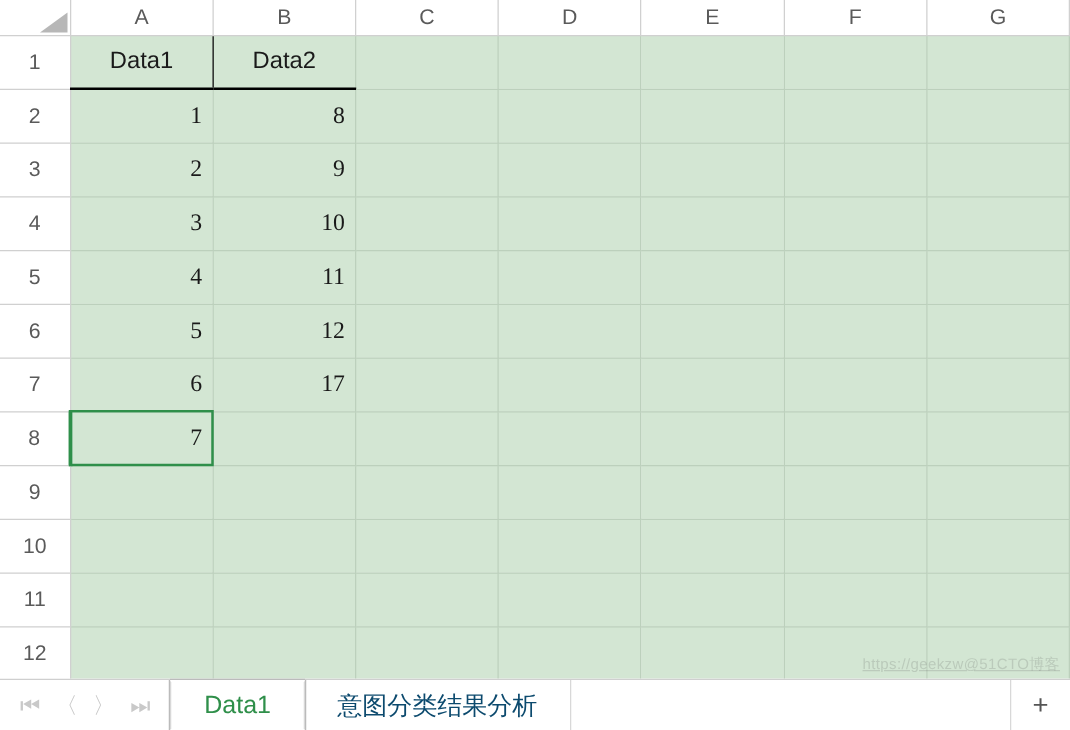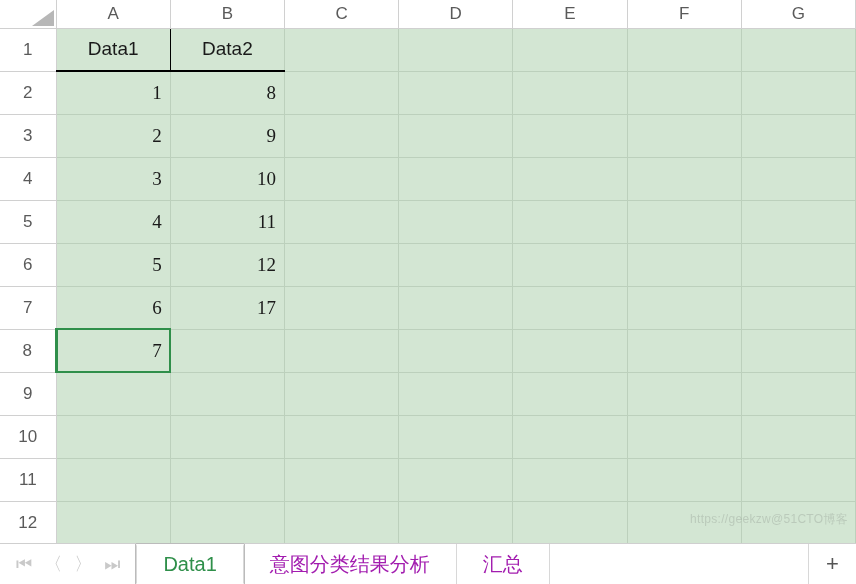--- a/index.html
+++ b/index.html
@@ -105,21 +105,21 @@
       padding: 0 16px;
       color: #c9c9c9;
     }
     .nav-btns span { font-size: 18px; }
     .tab {
       display: flex;
       align-items: center;
       padding: 0 26px;
       border-right: 1px solid #d8d8d8;
       font-size: 20px;
-      color: #a21caf;
+      color: #0c4a6e;
       cursor: pointer;
     }
     .tab.active {
       border-top: 2px solid transparent;
       border-left: 1px solid #d8d8d8;
       border-right: 1px solid #d8d8d8;
       border-bottom: 1px solid #fff;
       background: #fff;
       color: #2f8f4a;
       box-shadow: 0 -1px 0 #bbb, -1px 0 0 #bbb, 1px 0 0 #bbb;
@@ -127,25 +127,26 @@
     .tabs { display: flex; flex: 1; }
     .add-tab {
       display: flex; align-items: center; justify-content: center;
       width: 48px; font-size: 22px; color: #555;
       border-left: 1px solid #d8d8d8;
       cursor: pointer;
     }
     .watermark {
       position: absolute;
       right: 8px;
-      bottom: 56px;
+      bottom: 44px;
       font-size: 12px;
       color: rgba(80,80,80,0.18);
       letter-spacing: 0.3px;
       pointer-events: none;
+      text-decoration: underline;
     }
   </style>
 </head>
 <body>
 
 <div class="sheet-area">
   <table class="grid">
     <colgroup>
       <col style="width:56px">
       <col style="width:114px">
@@ -298,16 +299,15 @@
 <div class="tabbar">
   <div class="nav-btns">
     <span>⏮</span>
     <span>〈</span>
     <span>〉</span>
     <span>⏭</span>
   </div>
   <div class="tabs" id="tabs">
       <div class="tab active">Data1</div>
       <div class="tab">意图分类结果分析</div>
-      <div class="tab">汇总</div>
     </div>
   <div class="add-tab">+</div>
 </div>
 
 </body></html>

